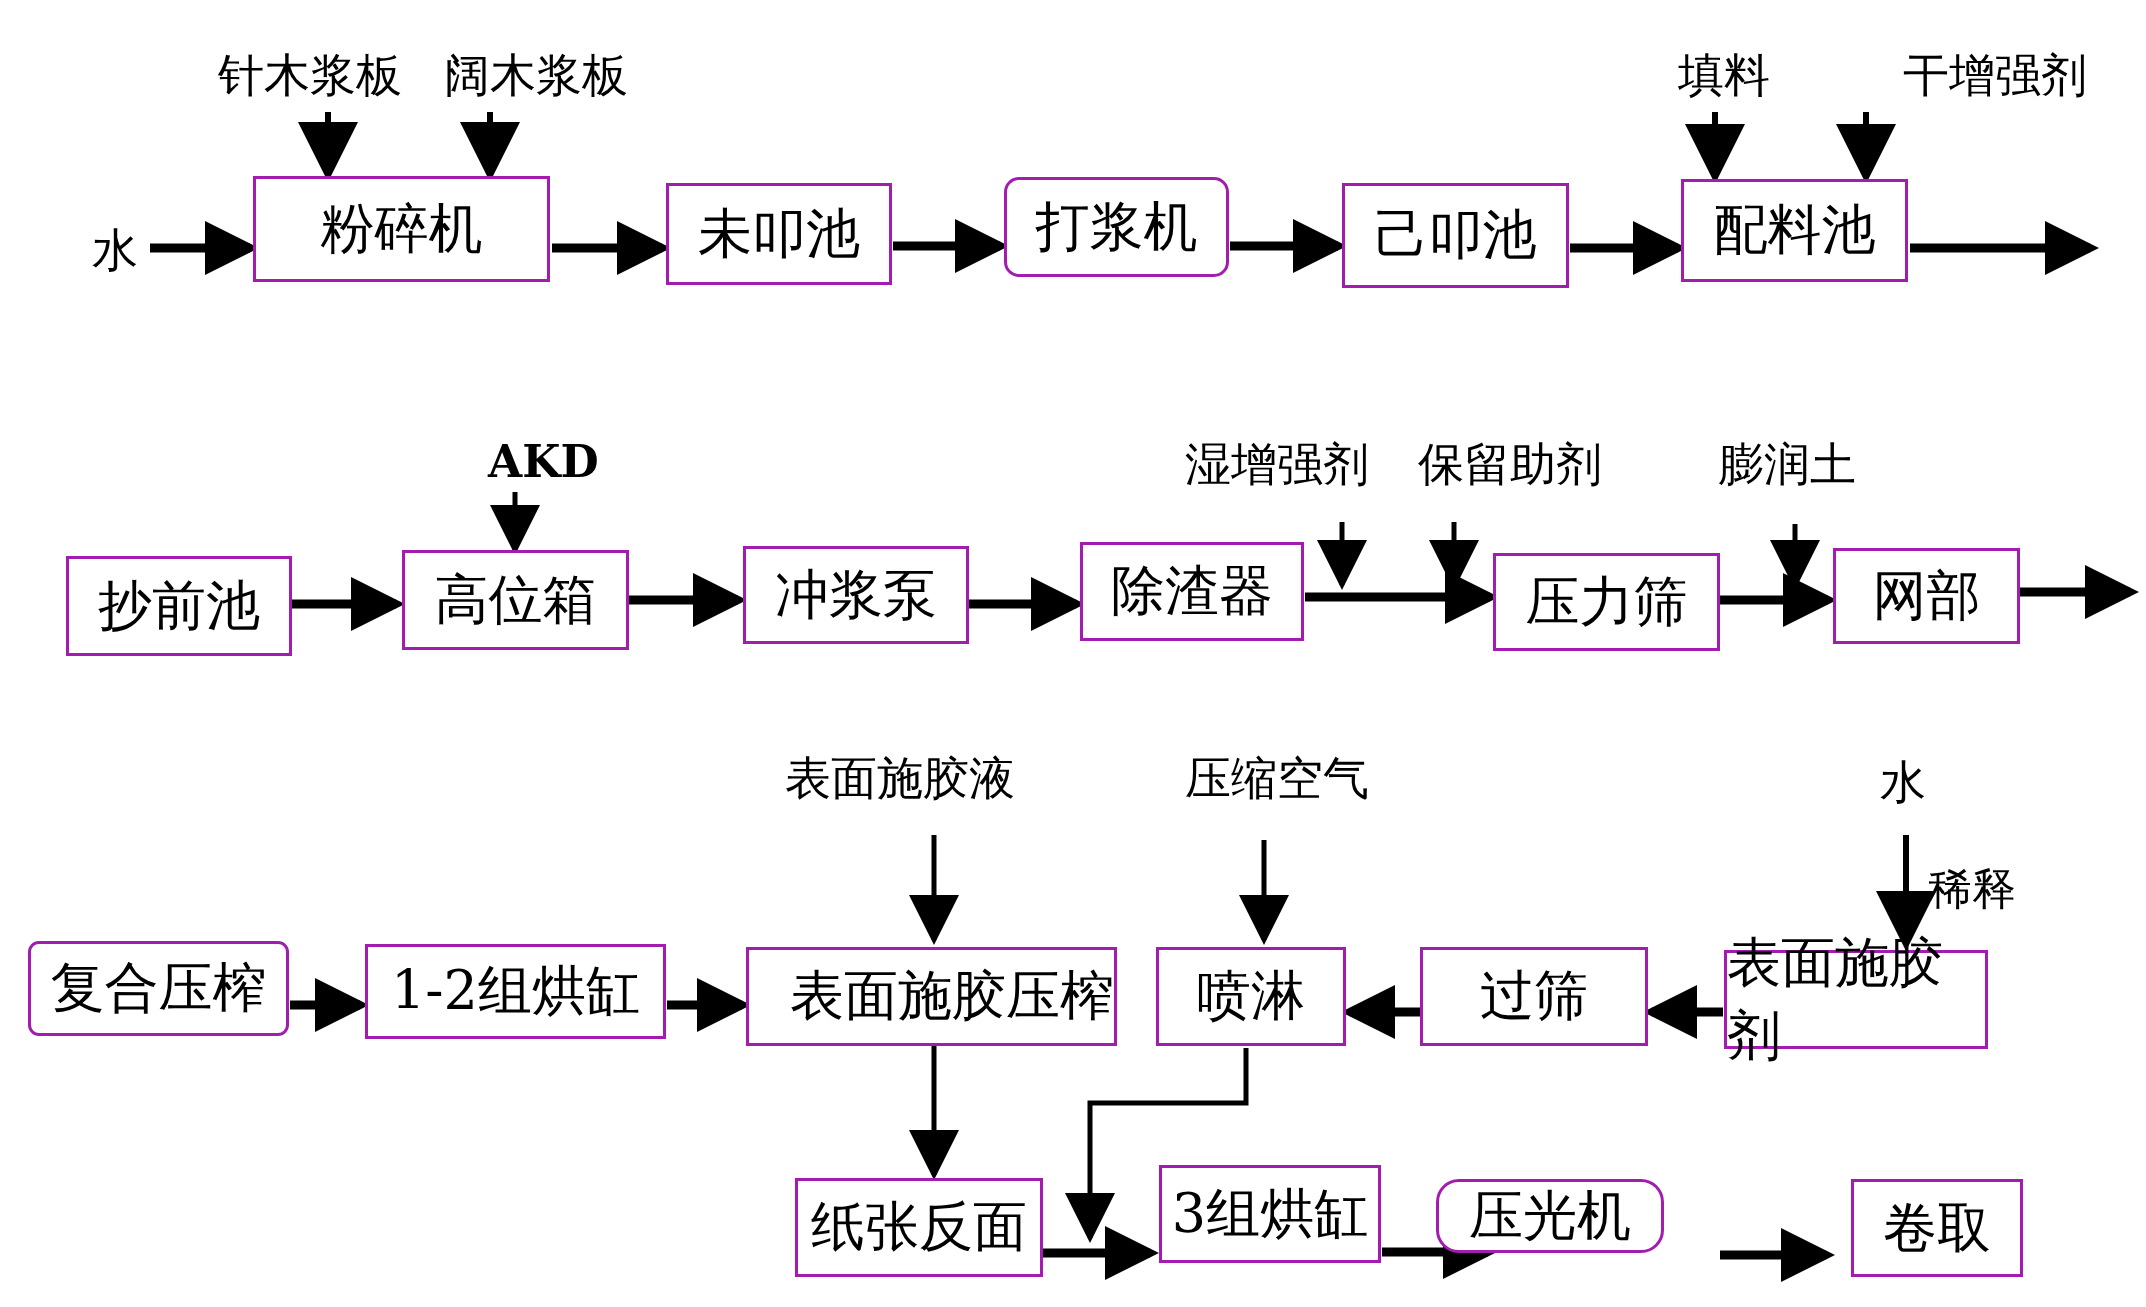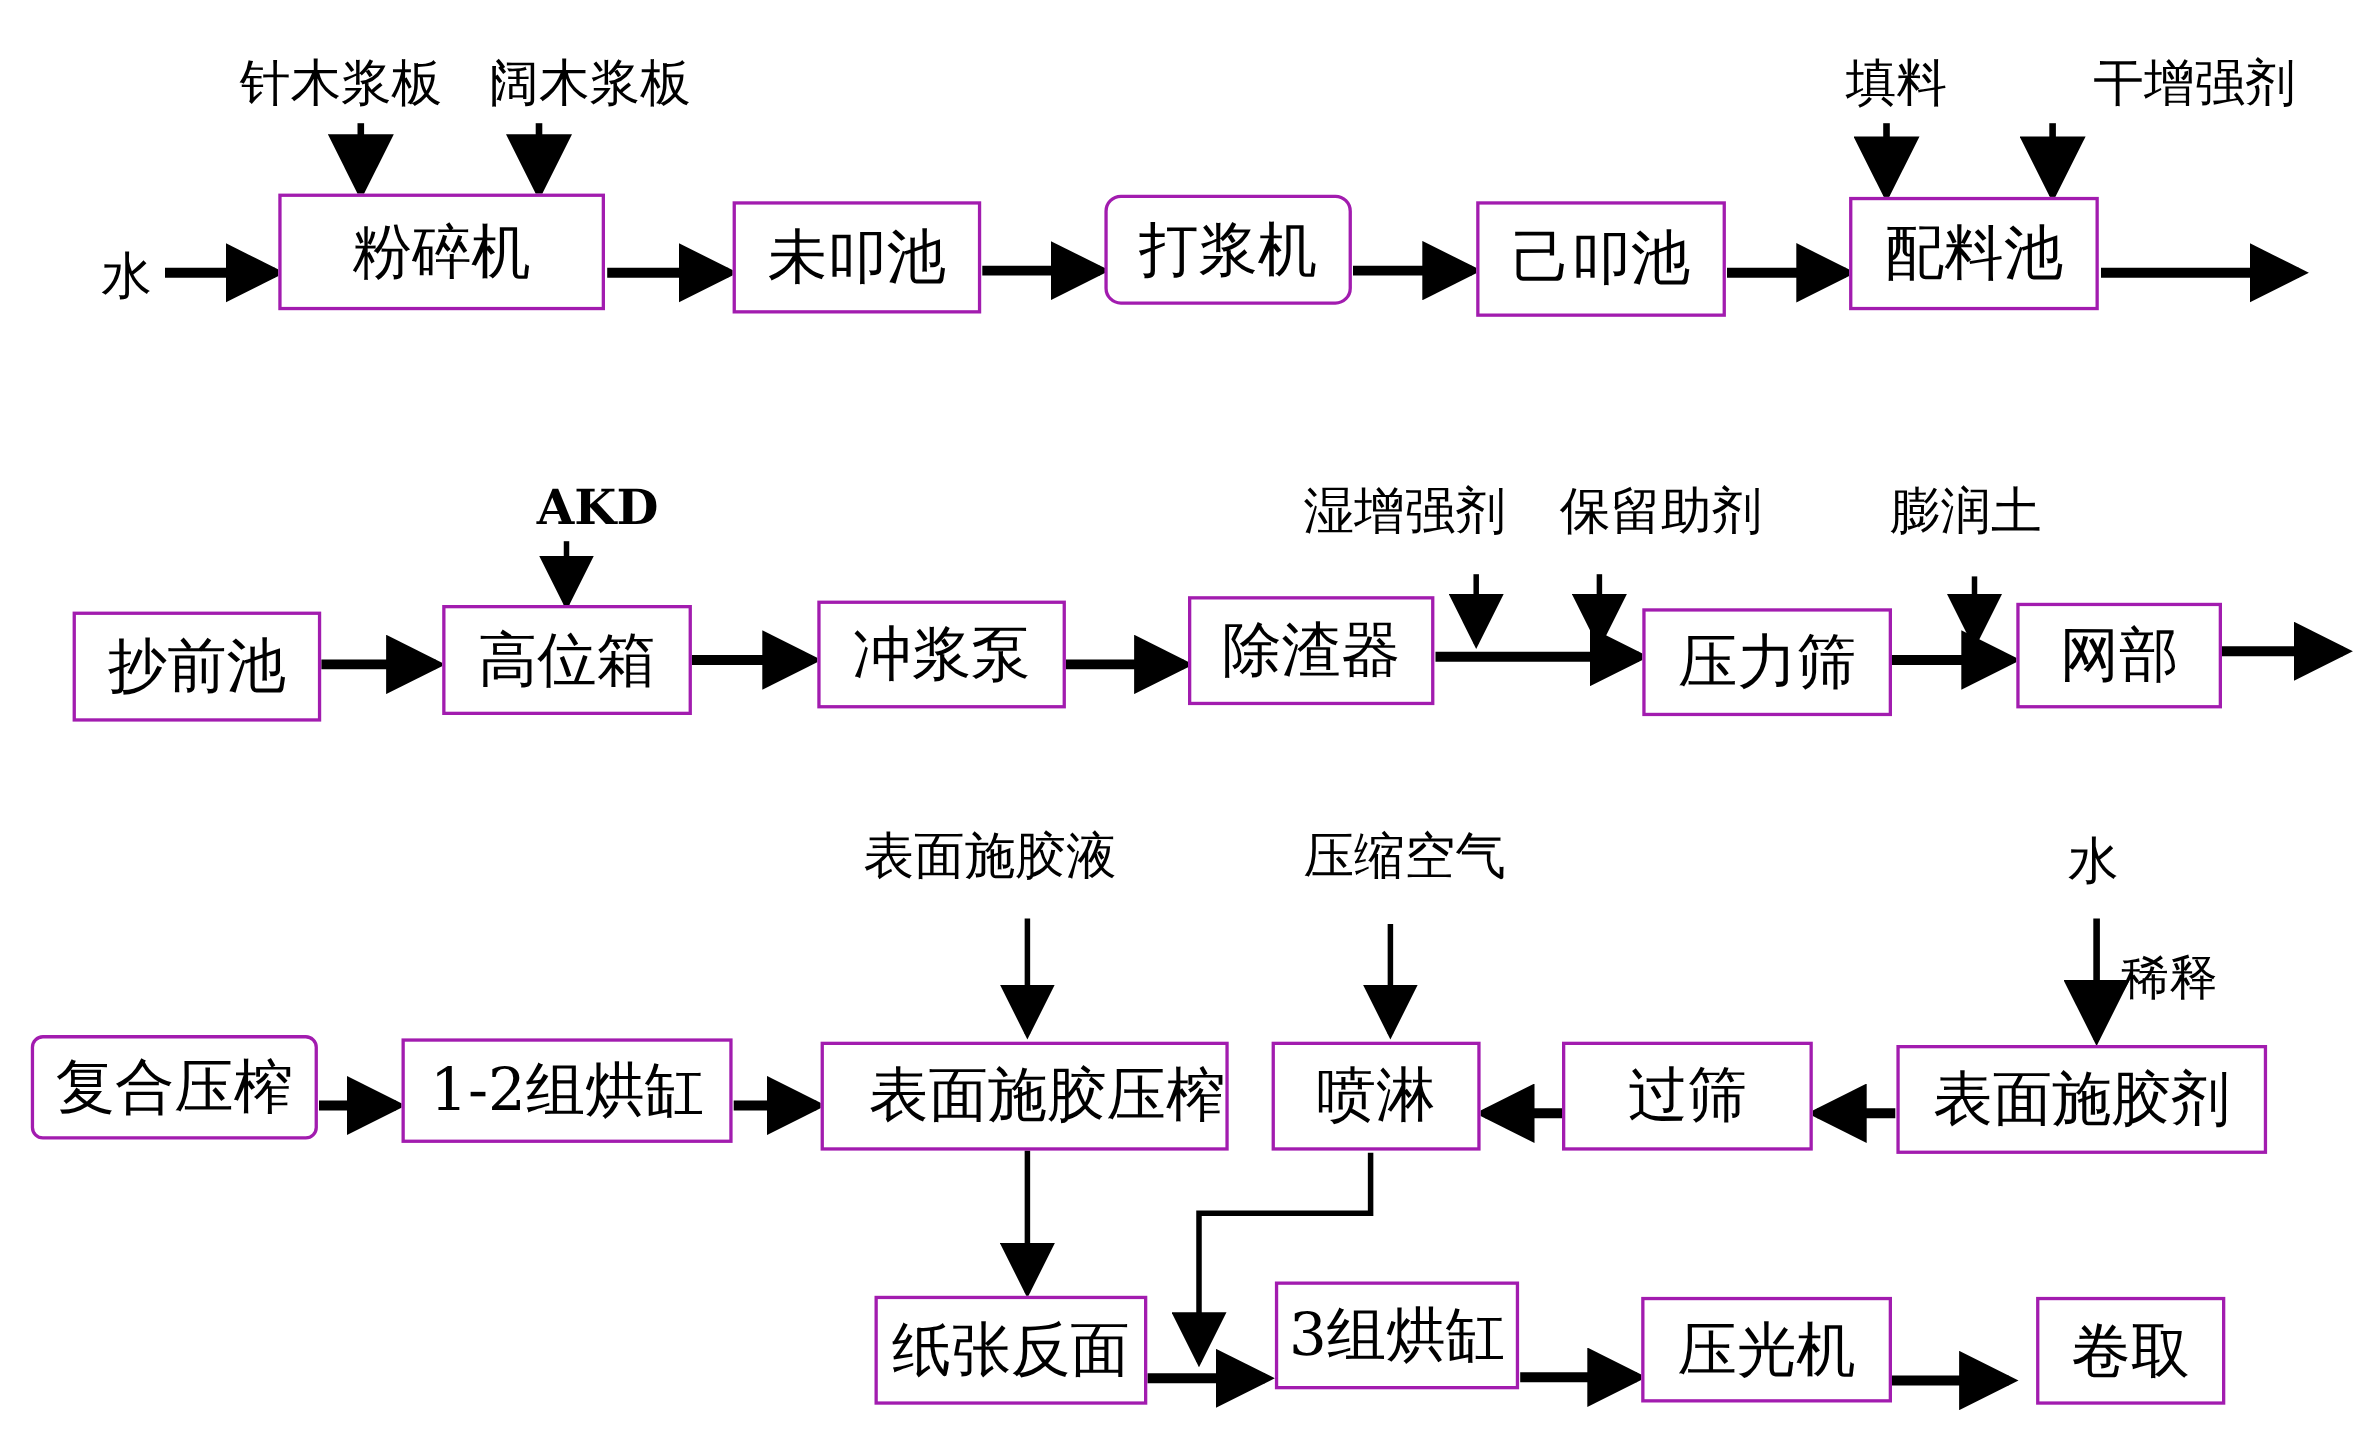--- a/index.html
+++ b/index.html
@@ -89,18 +89,18 @@
 <div class="lbl" style="left:785px;top:748px;">表面施胶液</div>
 <div class="lbl" style="left:1185px;top:748px;text-align:center;">压缩空气</div>
 <div class="lbl" style="left:1880px;top:752px;">水</div>
 <div class="lbl" style="left:1928px;top:860px;font-size:44px;">稀释</div>
 
 <div class="box" style="left:28px;top:941px;width:261px;height:95px;border-radius:11px;">复合压榨</div>
 <div class="box" style="left:365px;top:944px;width:301px;height:95px;">1-2组烘缸</div>
 <div class="box" style="left:746px;top:947px;width:371px;height:99px;padding-left:41px;">表面施胶压榨</div>
 <div class="box" style="left:1156px;top:947px;width:190px;height:99px;">喷淋</div>
 <div class="box" style="left:1420px;top:947px;width:228px;height:99px;">过筛</div>
-<div class="box" style="left:1724px;top:950px;width:337px;height:99px;">表面施胶剂</div>
+<div class="box" style="left:1724px;top:950px;width:264px;height:99px;">表面施胶剂</div>
 
 <div class="box" style="left:795px;top:1178px;width:248px;height:99px;">纸张反面</div>
 <div class="box" style="left:1159px;top:1165px;width:222px;height:98px;">3组烘缸</div>
-<div class="box" style="left:1492px;top:1179px;width:228px;height:96px;">压光机</div>
+<div class="box" style="left:1436px;top:1179px;width:228px;height:74px;border-radius:23px;">压光机</div>
 <div class="box" style="left:1851px;top:1179px;width:172px;height:98px;">卷取</div>
 
 </body></html>

